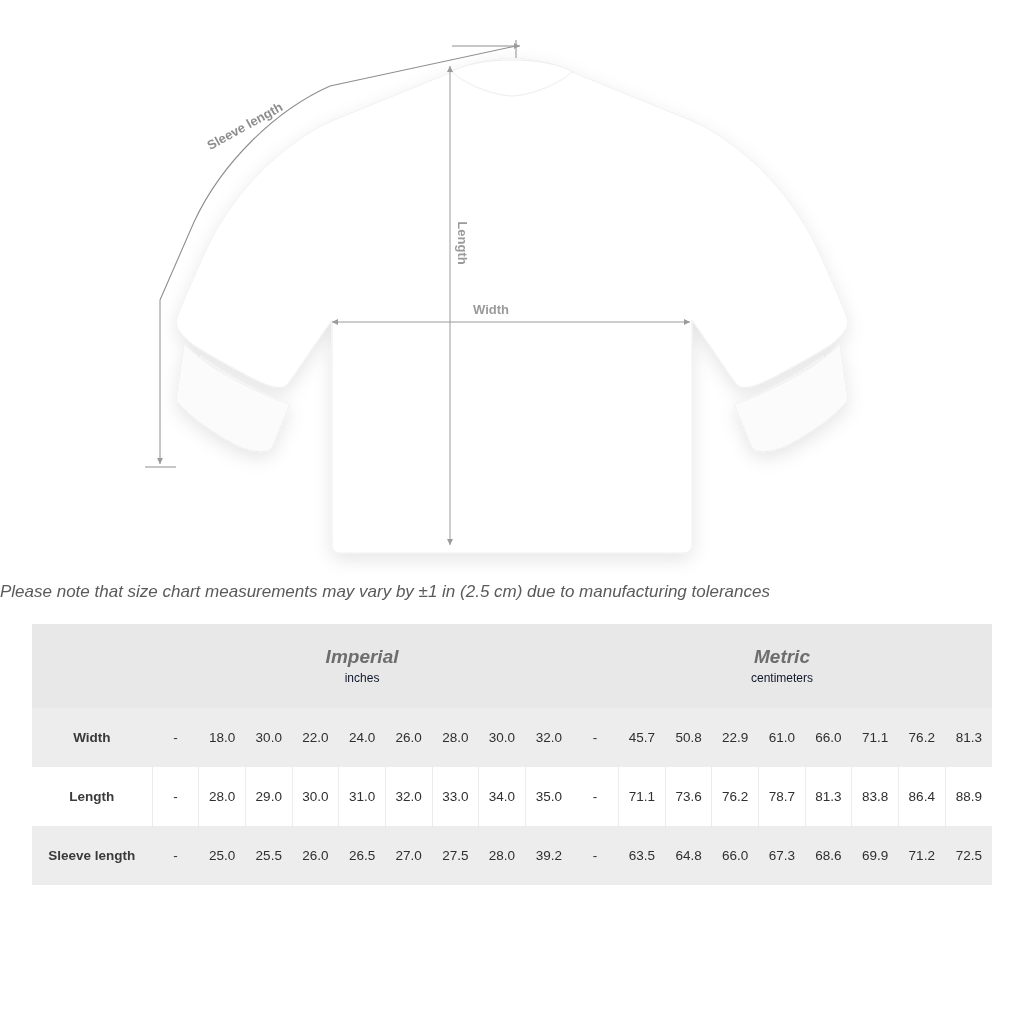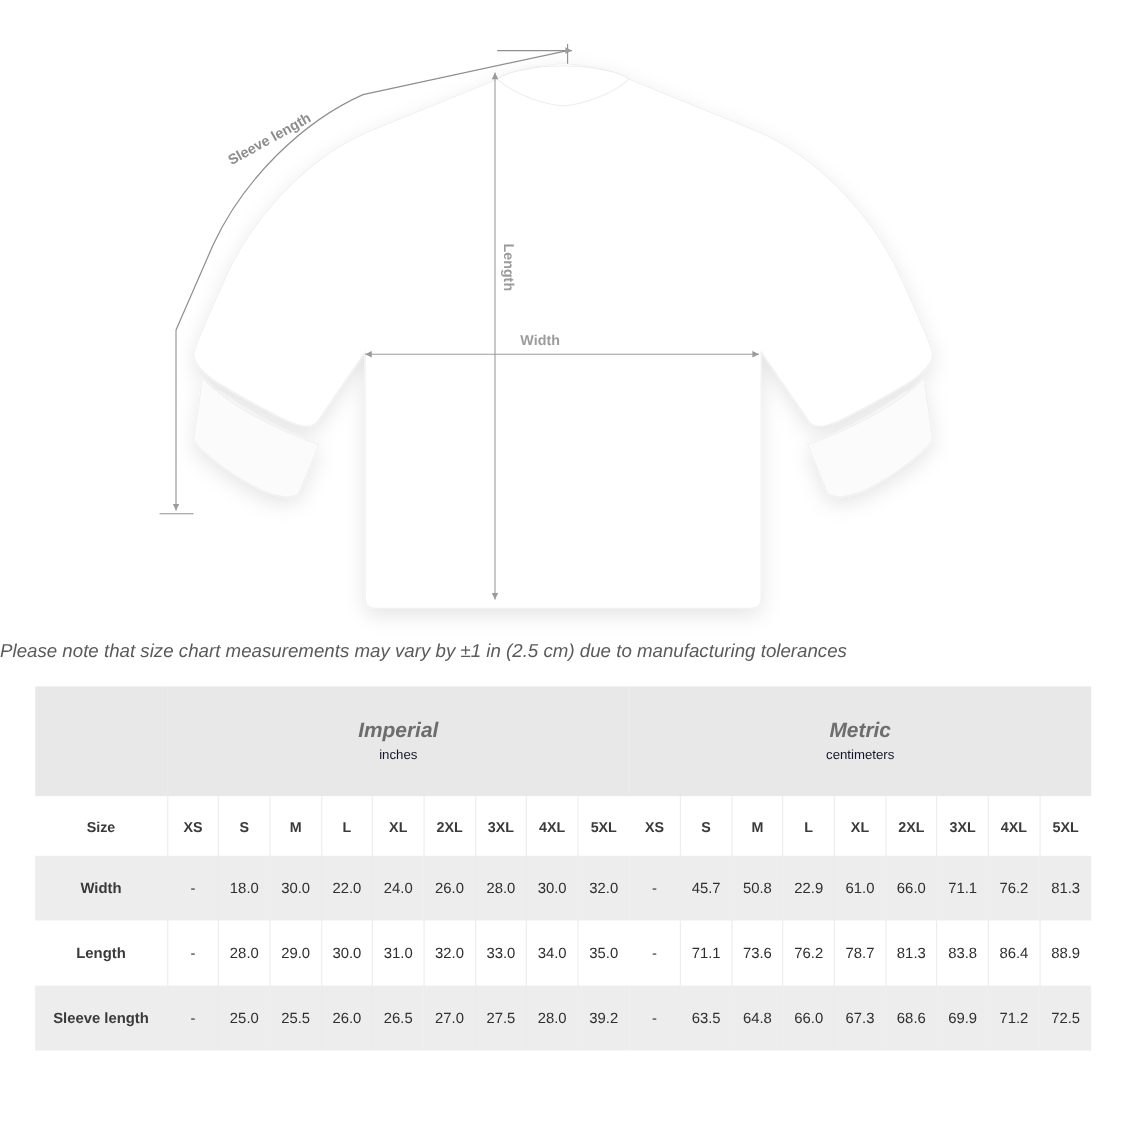--- a/index.html
+++ b/index.html
@@ -57,21 +57,21 @@
     width: 960px;
     table-layout: fixed;
   }
   table.size-table td, table.size-table th {
     padding: 0;
     margin: 0;
   }
 
   .unit-head {
     background: #e8e8e8;
-    height: 100px;
+    height: 84px;
     text-align: center;
     vertical-align: middle;
     border: none;
   }
   .unit-head .unit-name {
     font-size: 19px;
     font-weight: bold;
     font-style: italic;
     color: #6d6d6d;
     line-height: 1.1;
@@ -233,41 +233,20 @@
           <td class="unit-head" colspan="9">
             <div class="unit-name">Imperial</div>
             <div class="unit-sub">inches</div>
           </td>
           <td class="unit-head" colspan="9">
             <div class="unit-name">Metric</div>
             <div class="unit-sub">centimeters</div>
           </td>
         </tr>
 
-        <tr class="hdr-row">
-          <td class="rowlabel">Size</td>
-          <td>XS</td>
-          <td>S</td>
-          <td>M</td>
-          <td>L</td>
-          <td>XL</td>
-          <td>2XL</td>
-          <td>3XL</td>
-          <td>4XL</td>
-          <td>5XL</td>
-          <td class="gap">XS</td>
-          <td>S</td>
-          <td>M</td>
-          <td>L</td>
-          <td>XL</td>
-          <td>2XL</td>
-          <td>3XL</td>
-          <td>4XL</td>
-          <td>5XL</td>
-        </tr>
 
         <tr class="data-row row-shade">
           <td class="rowlabel">Width</td>
           <td>-</td>
           <td>18.0</td>
           <td>30.0</td>
           <td>22.0</td>
           <td>24.0</td>
           <td>26.0</td>
           <td>28.0</td>

